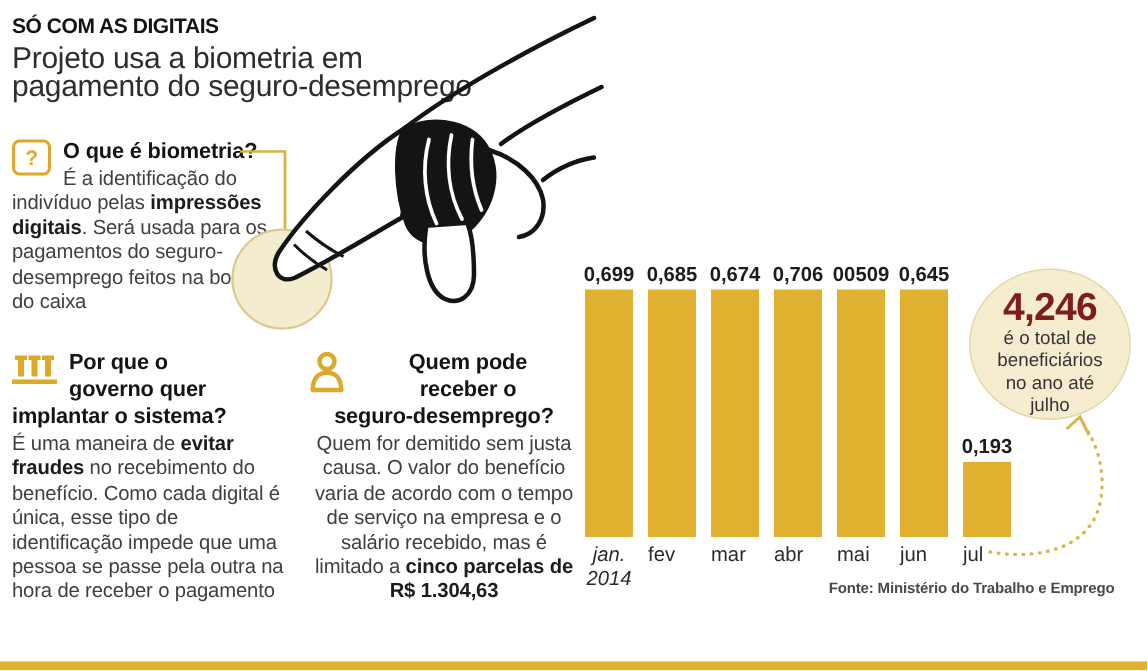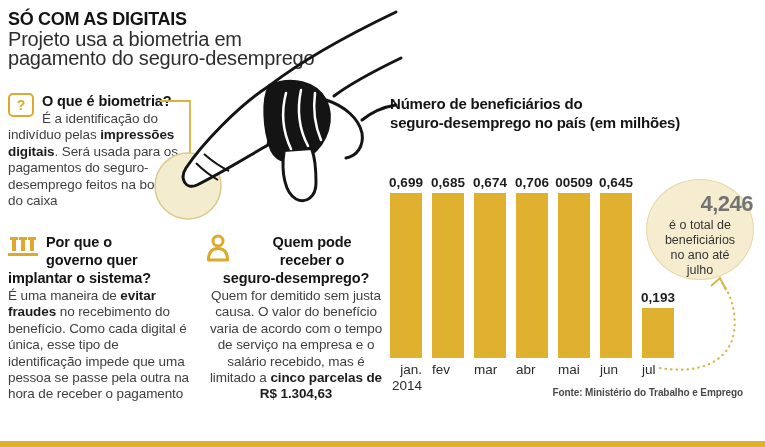--- a/index.html
+++ b/index.html
@@ -1,21 +1,21 @@
 <!DOCTYPE html>
 <html><head>
 <meta charset="utf-8">
 <style>
   html,body{margin:0;padding:0;background:#fff;}
   #canvas{
     position:relative;width:765px;height:447px;background:#fff;overflow:hidden;
     font-family:"Liberation Sans","DejaVu Sans",sans-serif;color:#1f1f1f;
   }
   
-  .title{position:absolute;left:8px;top:9px;font-size:18px;font-weight:700;letter-spacing:-0.3px;color:#141414;}
+  .title{position:absolute;left:8px;top:9px;font-size:14px;font-weight:700;letter-spacing:-0.3px;color:#141414;}
   .subtitle{position:absolute;left:8px;top:30px;font-size:20px;line-height:19px;color:#2d2d2d;letter-spacing:-0.2px;}
   
   .sec{position:absolute;letter-spacing:-0.1px;}
   .sec-1{left:8px;top:92px;width:172px;}
   .sec-2{left:8px;top:233px;width:188px;}
   .sec-3{left:206px;top:233px;width:180px;text-align:center;}
   .sec-icon{float:left;margin:1px 8px 4px 0;}
   .sec-head{font-size:14.5px;font-weight:700;line-height:17px;color:#141414;}
   .sec-body{font-size:13.5px;line-height:16.4px;color:#3f3f3f;clear:none;margin-top:1px;}
   .sec-body .b{font-weight:700;color:#1c1c1c;}
@@ -23,26 +23,26 @@
          display:flex;align-items:center;justify-content:center;
          font-size:14px;font-weight:700;color:#DCA92B;background:#fff;}
   
   .chart-title{position:absolute;left:390px;top:94px;width:345px;font-size:15px;font-weight:700;line-height:19px;color:#141414;letter-spacing:-0.2px;}
   .bars{position:absolute;left:390px;top:175px;height:183px;display:flex;gap:10px;align-items:flex-end;}
   .bar-col{width:32px;height:100%;display:flex;flex-direction:column;justify-content:flex-end;align-items:center;}
   .bar-value{font-size:13.5px;font-weight:700;color:#1c1c1c;margin-bottom:3px;white-space:nowrap;}
   .bar{width:32px;}
   .months{position:absolute;left:390px;top:362px;display:flex;gap:10px;}
   .month{width:32px;text-align:left;font-size:13.5px;line-height:15.5px;color:#2b2b2b;white-space:nowrap;}
-  .month.first{text-align:right;}
+  .month.first{text-align:center;font-style:italic;}
   .source{position:absolute;right:22px;top:387px;font-size:10px;font-weight:700;color:#4a4a4a;letter-spacing:-0.1px;}
   
   .callout{position:absolute;left:646px;top:179px;width:108px;height:101px;border-radius:50%;
            background:#F6EDD0;border:1.5px solid #E5D7A5;text-align:center;box-sizing:border-box;padding-top:11px;}
-  .callout-number{font-size:22px;font-weight:700;letter-spacing:-0.5px;color:#737373;line-height:26px;text-align:right;}
+  .callout-number{font-size:26px;font-weight:700;letter-spacing:-0.5px;color:#7f1d1d;line-height:26px;}
   .callout-text{font-size:12.5px;line-height:15px;color:#333;margin-top:1px;}
   
   .art{position:absolute;left:0;top:0;pointer-events:none;}
   .bottom-rule{position:absolute;left:0;top:441px;width:765px;height:6px;background:#E0B02F;}
 </style>
 </head>
 <body>
 
 <div id="canvas">
 
@@ -78,21 +78,20 @@
       <g fill="none" stroke="#DCA92B" stroke-width="3">
         <circle cx="12" cy="7" r="5"></circle>
         <path d="M2.5,26 C2.5,18 6.5,14.5 12,14.5 C17.5,14.5 21.5,18 21.5,26"></path>
         <path d="M2.5,26 L21.5,26" stroke-linecap="round"></path>
       </g>
     </svg>
     <span class="sec-head">Quem pode<br>receber o<br>seguro-desemprego?</span>
     <div class="sec-body"><span class="">Quem for demitido sem justa causa. O valor do benefício varia de acordo com o tempo de serviço na empresa e o salário recebido, mas é limitado a </span><span class="b">cinco parcelas de R$ 1.304,63</span></div>
   </div>
 
-  <div class="chart-title">Número de beneficiários do<br>seguro-desemprego no país (em milhões)</div>
   <div class="bars" id="chart-bars">
       <div class="bar-col">
         <div class="bar-value">0,699</div>
         <div class="bar" style="height: 181px; background: rgb(224, 176, 47);"></div>
       </div>
       <div class="bar-col">
         <div class="bar-value">0,685</div>
         <div class="bar" style="height: 177px; background: rgb(224, 176, 47);"></div>
       </div>
       <div class="bar-col">

